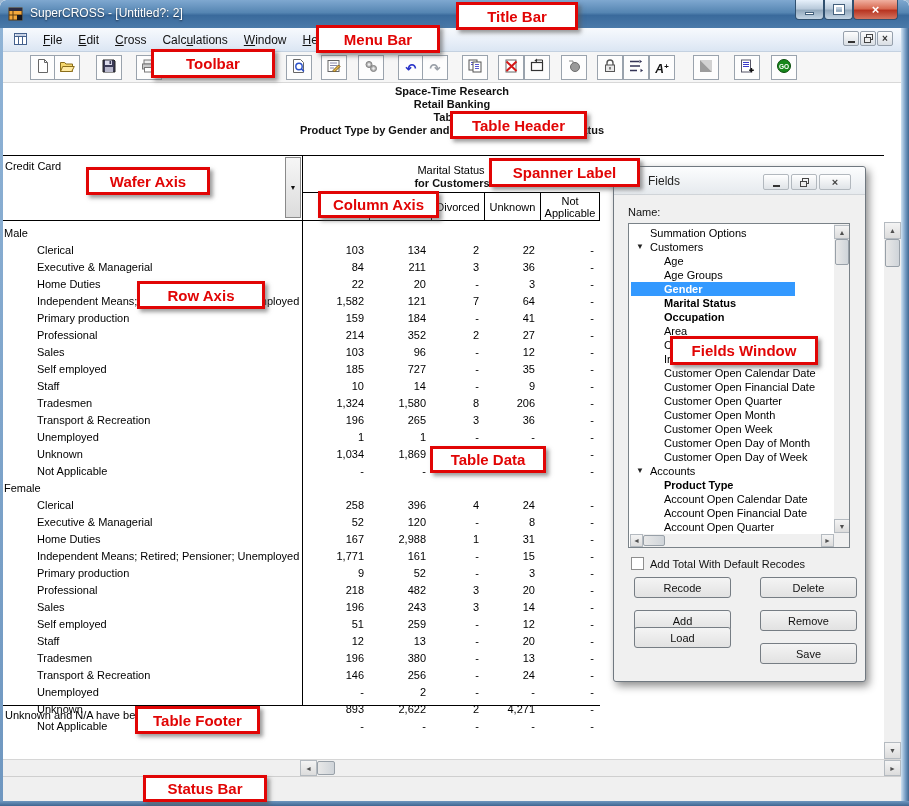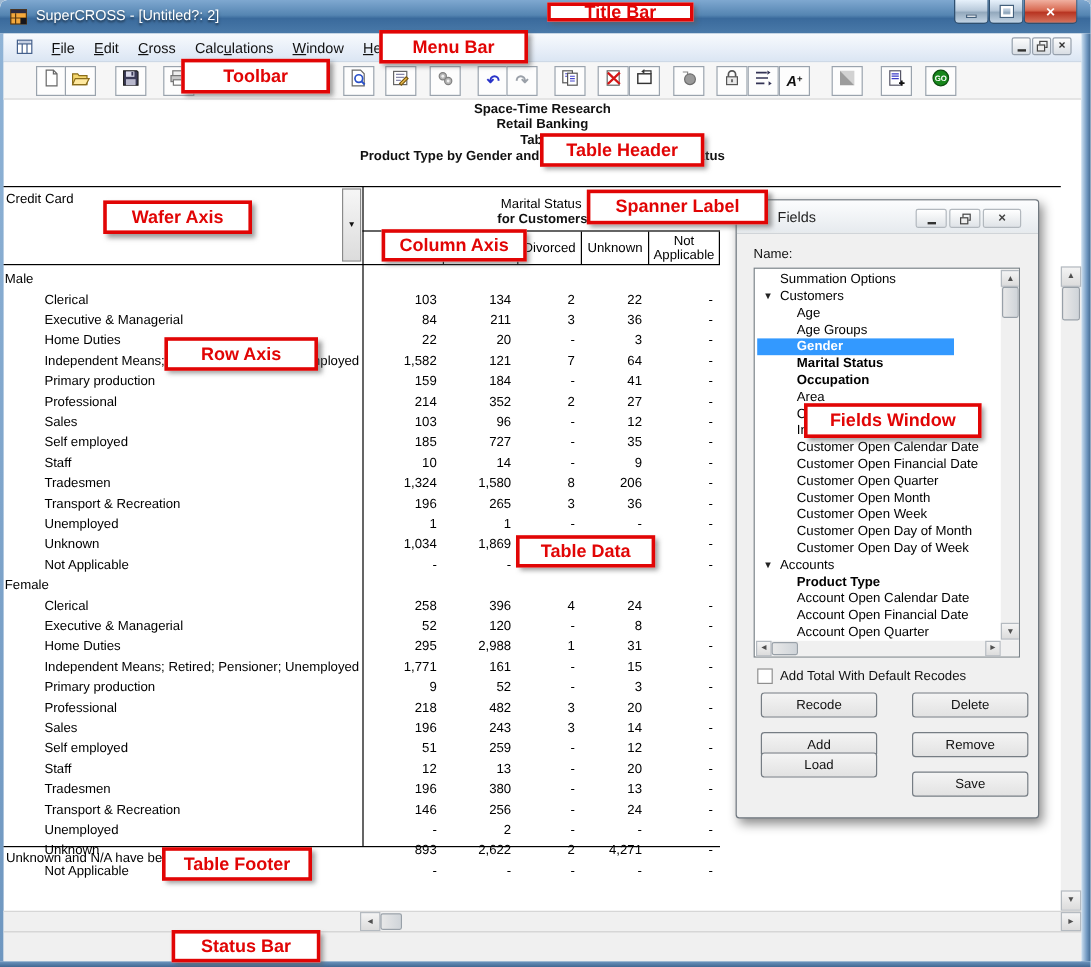--- a/index.html
+++ b/index.html
@@ -398,21 +398,21 @@
       <div class="t-row" style="top: 289px;">
         <span class="lbl" style="left: 33px;">Executive &amp; Managerial</span>
         <span class="t-val" style="left: 298px; width: 68px;">52</span>
         <span class="t-val" style="left: 366px; width: 62px;">120</span>
         <span class="t-val" style="left: 428px; width: 53px;">-</span>
         <span class="t-val" style="left: 481px; width: 56px;">8</span>
         <span class="t-val" style="left: 537px; width: 59px;">-</span>
       </div>
       <div class="t-row" style="top: 306px;">
         <span class="lbl" style="left: 33px;">Home Duties</span>
-        <span class="t-val" style="left: 298px; width: 68px;">295</span>
+        <span class="t-val" style="left: 298px; width: 68px;">167</span>
         <span class="t-val" style="left: 366px; width: 62px;">2,988</span>
         <span class="t-val" style="left: 428px; width: 53px;">1</span>
         <span class="t-val" style="left: 481px; width: 56px;">31</span>
         <span class="t-val" style="left: 537px; width: 59px;">-</span>
       </div>
       <div class="t-row" style="top: 323px;">
         <span class="lbl" style="left: 33px;">Independent Means; Retired; Pensioner; Unemployed</span>
         <span class="t-val" style="left: 298px; width: 68px;">1,771</span>
         <span class="t-val" style="left: 366px; width: 62px;">161</span>
         <span class="t-val" style="left: 428px; width: 53px;">-</span>
@@ -595,21 +595,21 @@
         <div class="abs fw-btn" style="left: 20px; top: 410px;">Recode</div>
         <div class="abs fw-btn" style="left: 146px; top: 410px;">Delete</div>
         <div class="abs fw-btn" style="left: 20px; top: 443px;">Add</div>
         <div class="abs fw-btn" style="left: 146px; top: 443px;">Remove</div>
         <div class="abs fw-btn" style="left: 20px; top: 460px;">Load</div>
         <div class="abs fw-btn" style="left: 146px; top: 476px; text-align: center;">Save</div>
       </div>
   </div>
 
   <div id="annotations">
-      <div class="abs callout" style="left: 456px; top: 2px; width: 122px; height: 16px;">Title Bar</div>
+      <div class="abs callout" style="left: 456px; top: 2px; width: 122px; height: 28px;">Title Bar</div>
       <div class="abs callout" style="left: 316px; top: 25px; width: 124px; height: 28px;">Menu Bar</div>
       <div class="abs callout" style="left: 151px; top: 49px; width: 124px; height: 29px;">Toolbar</div>
       <div class="abs callout" style="left: 450px; top: 111px; width: 137px; height: 28px;">Table Header</div>
       <div class="abs callout" style="left: 86px; top: 167px; width: 124px; height: 28px;">Wafer Axis</div>
       <div class="abs callout" style="left: 489px; top: 158px; width: 151px; height: 29px;">Spanner Label</div>
       <div class="abs callout" style="left: 318px; top: 191px; width: 121px; height: 27px;">Column Axis</div>
       <div class="abs callout" style="left: 137px; top: 281px; width: 128px; height: 28px;">Row Axis</div>
       <div class="abs callout" style="left: 430px; top: 446px; width: 116px; height: 27px;">Table Data</div>
       <div class="abs callout" style="left: 670px; top: 336px; width: 148px; height: 29px;">Fields Window</div>
       <div class="abs callout" style="left: 135px; top: 706px; width: 125px; height: 28px;">Table Footer</div>

